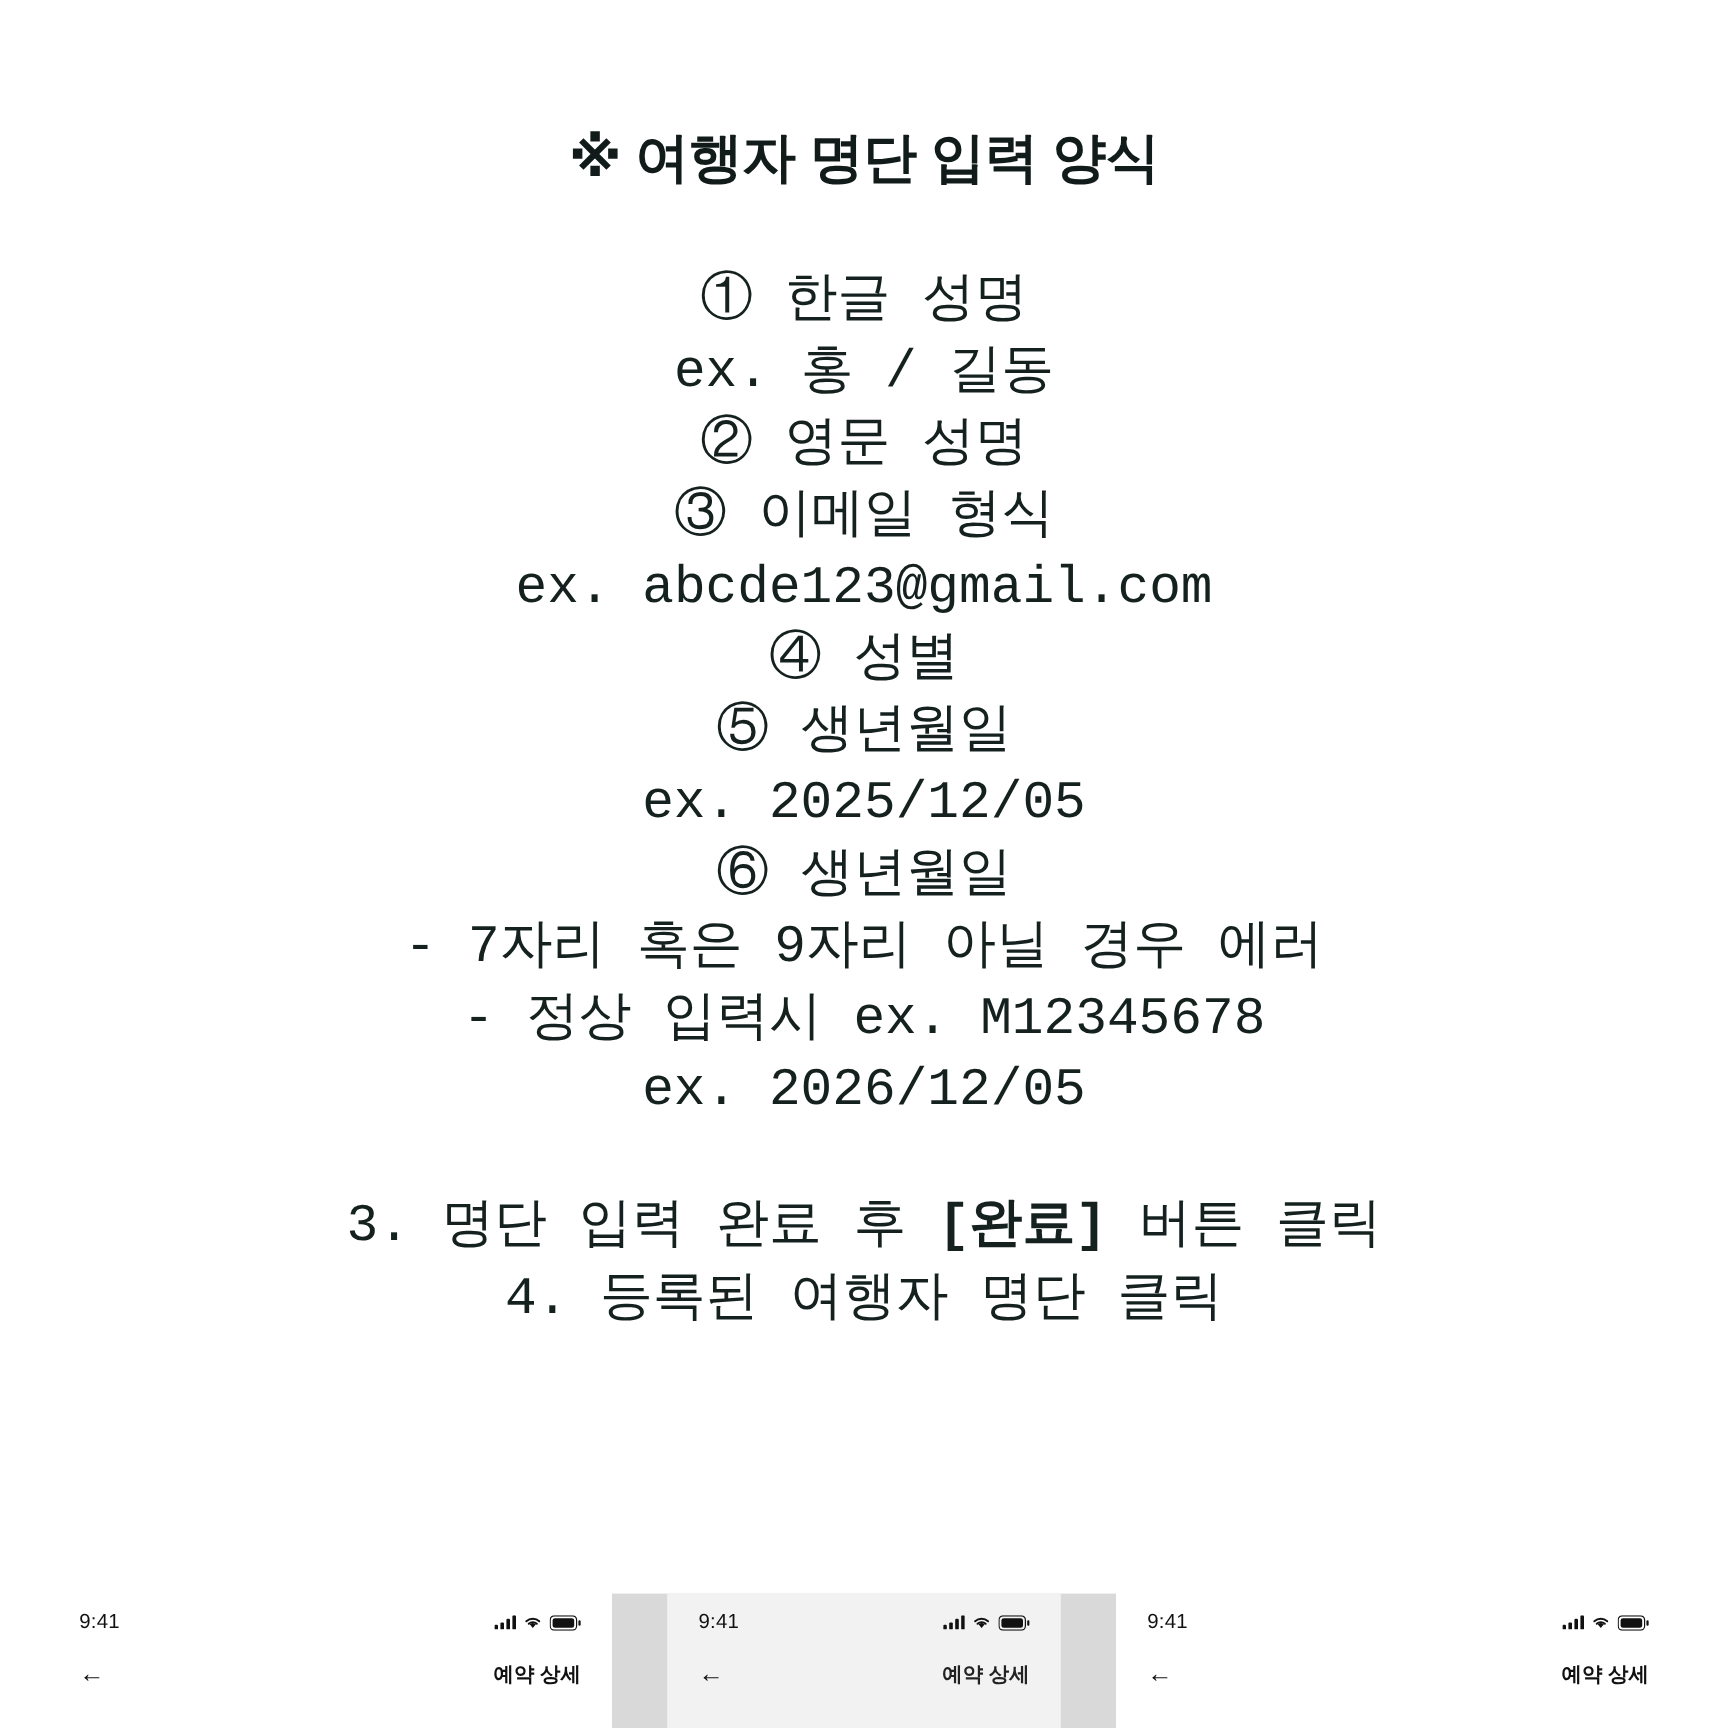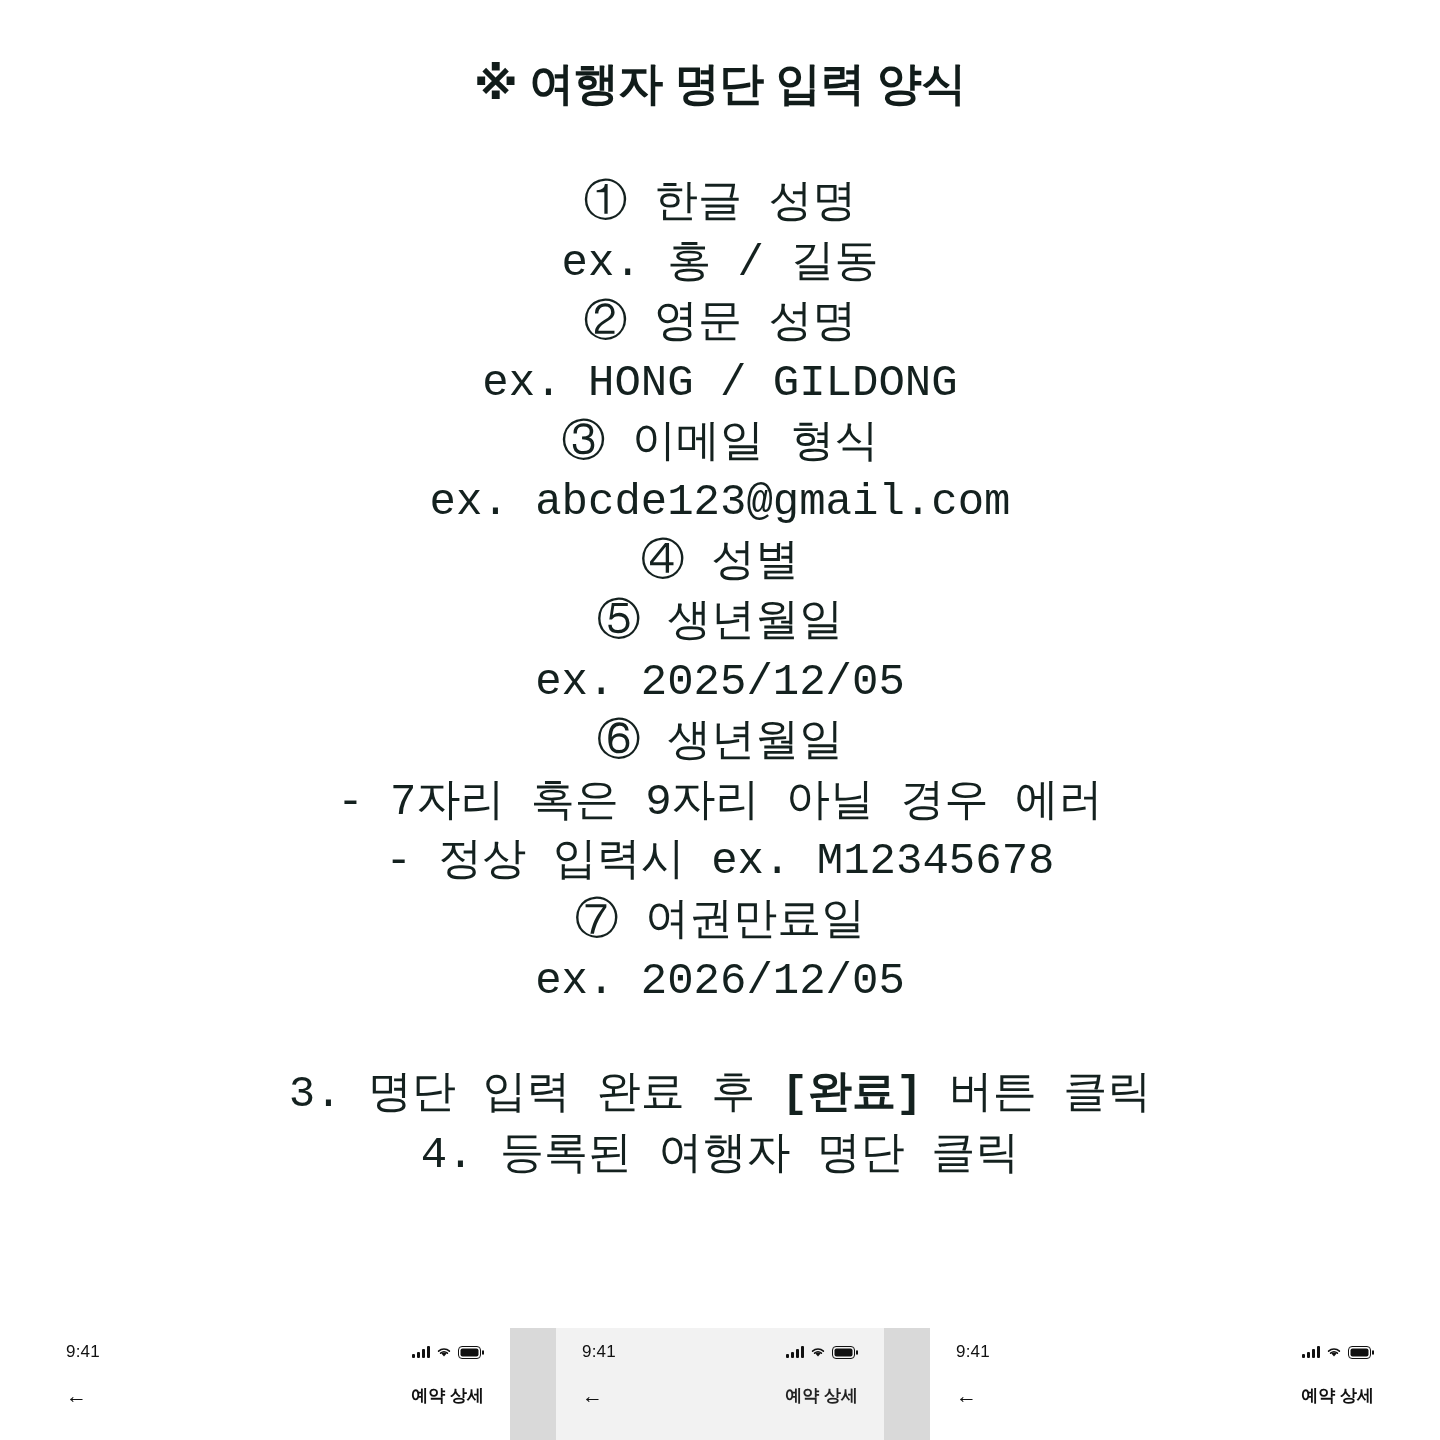--- a/index.html
+++ b/index.html
@@ -25,21 +25,21 @@
   .content {
     position: absolute;
     top: 0;
     left: 0;
     width: 1440px;
     text-align: center;
   }
 
   .doc-title {
     margin: 0;
-    padding-top: 56px;
+    padding-top: 104px;
     font-size: 45px;
     font-weight: bold;
     letter-spacing: -0.5px;
     line-height: 1.25;
     color: #111c1a;
   }
 
   .spacer-1 { height: 62px; }
 
   .lines {
@@ -146,30 +146,28 @@
   <div class="content">
 
     <h1 class="doc-title">※ 여행자 명단 입력 양식</h1>
 
     <div class="spacer-1"></div>
 
     <div class="lines">
       <span class="line">① 한글 성명</span>
       <span class="line">ex. 홍 / 길동</span>
       <span class="line">② 영문 성명</span>
-      <span class="line">ex. HONG / GILDONG</span>
       <span class="line">③ 이메일 형식</span>
       <span class="line">ex. abcde123@gmail.com</span>
       <span class="line">④ 성별</span>
       <span class="line">⑤ 생년월일</span>
       <span class="line">ex. 2025/12/05</span>
       <span class="line">⑥ 생년월일</span>
       <span class="line">- 7자리 혹은 9자리 아닐 경우 에러</span>
       <span class="line">- 정상 입력시 ex. M12345678</span>
-      <span class="line">⑦ 여권만료일</span>
       <span class="line">ex. 2026/12/05</span>
     </div>
 
     <div class="spacer-2"></div>
 
     <div class="steps">
       <span class="line"><span>3. 명단 입력 완료 후 </span><b>[완료]</b><span> 버튼 클릭</span></span>
       <span class="line"><span>4. 등록된 여행자 명단 클릭</span></span>
     </div>
 

